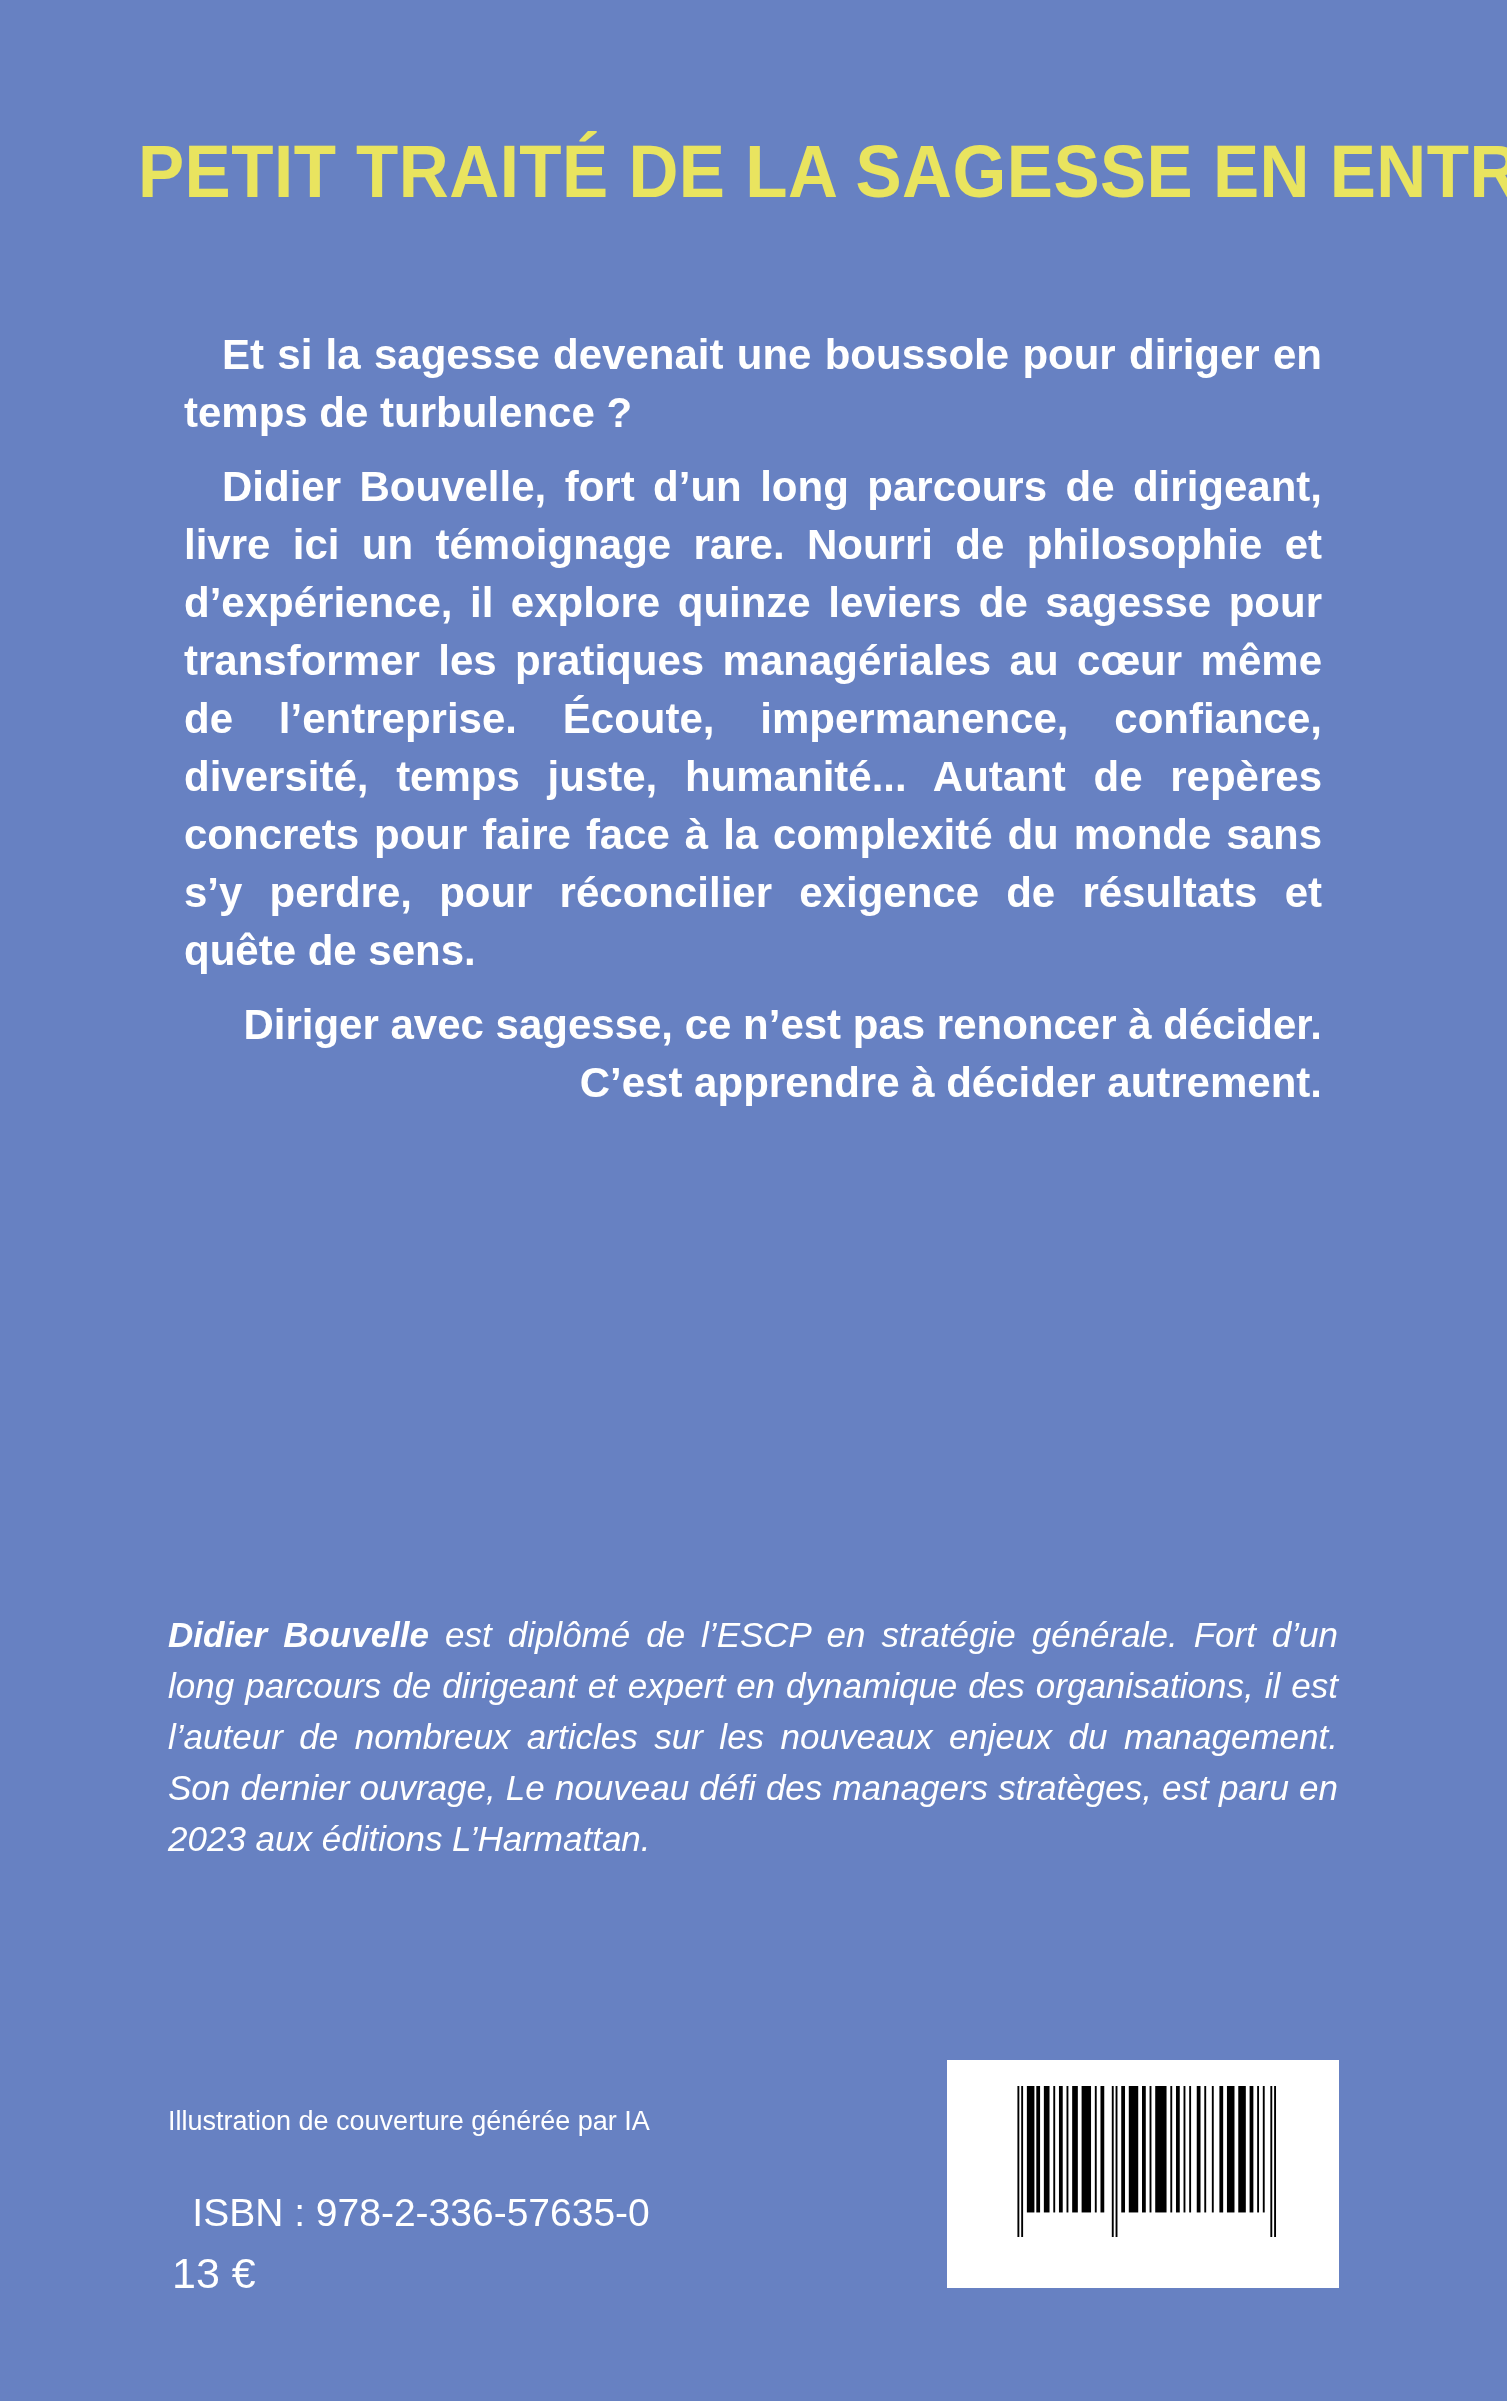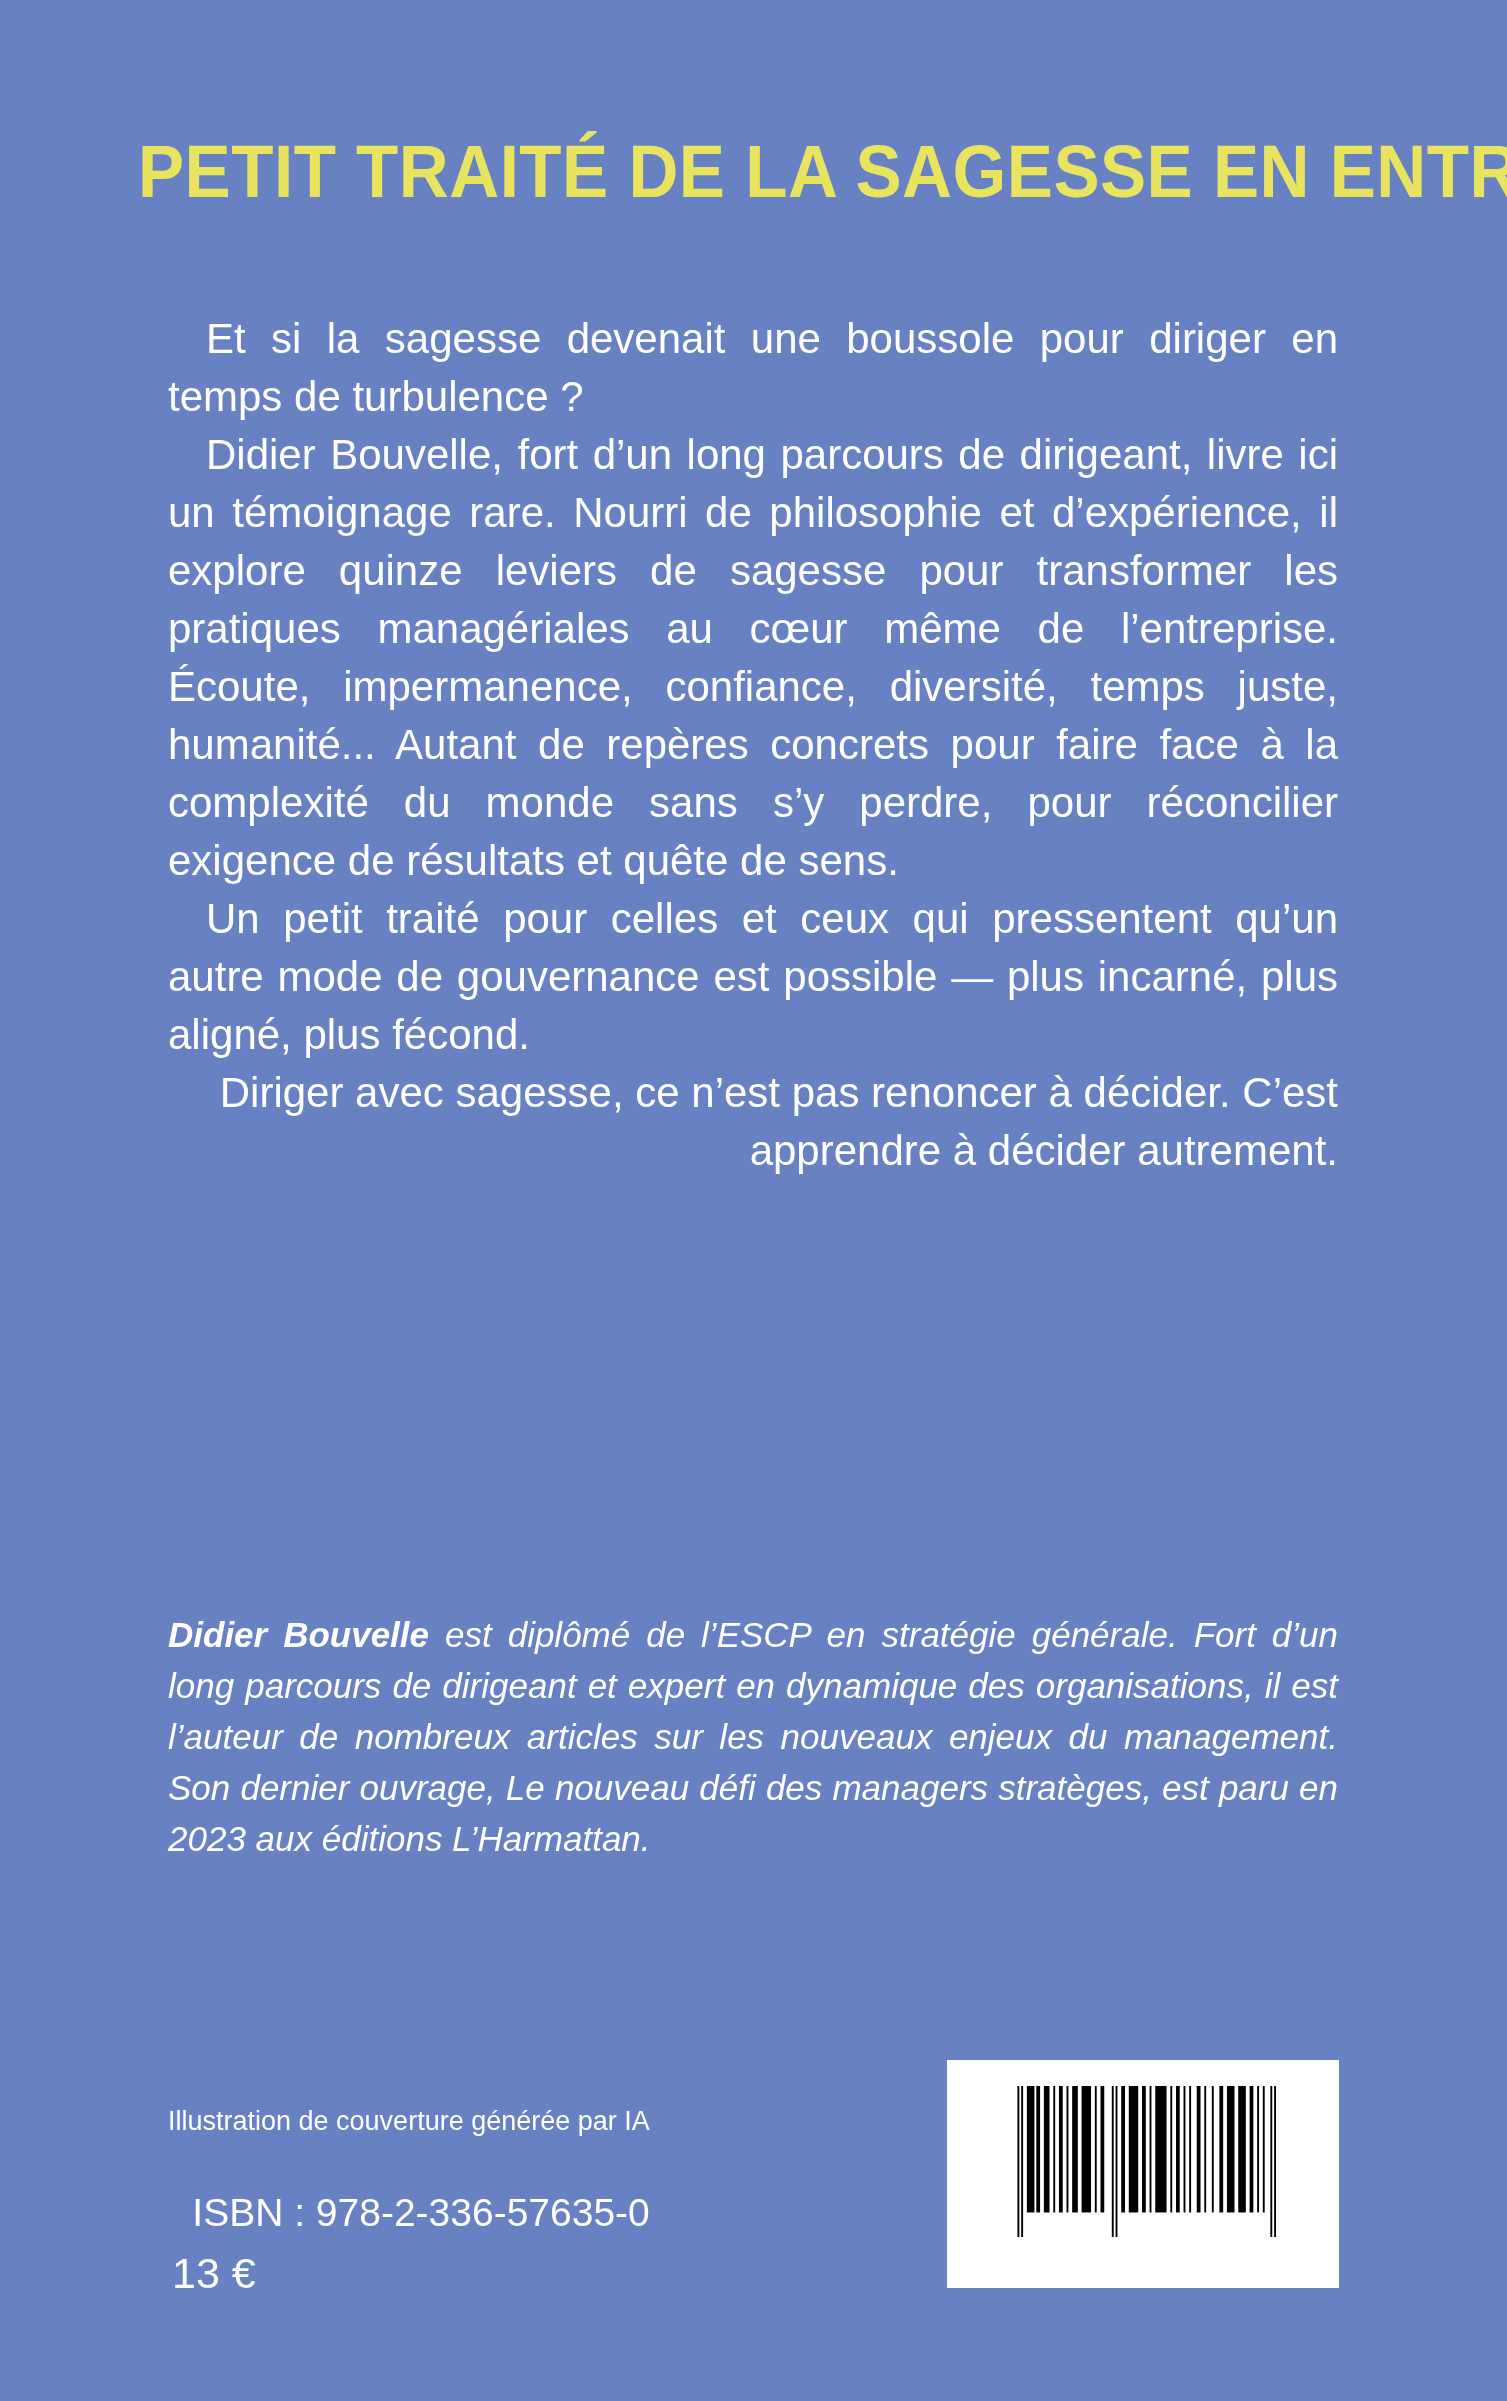--- a/index.html
+++ b/index.html
@@ -45,22 +45,23 @@
     top: 310px;
     width: 1170px;
     color: #ffffff;
     font-family: "Liberation Sans Narrow", "Liberation Sans", sans-serif;
     font-size: 42px;
     line-height: 58px;
     text-align: justify;
     text-justify: inter-word;
   }
   .blurb p {
-    margin: 0;
+    margin: 16px;
     text-indent: 38px;
+    font-weight: bold;
   }
   .blurb p:last-child {
     text-align: right;
   }
 
   
   .bio {
     position: absolute;
     left: 168px;
     top: 1609px;
@@ -130,21 +131,20 @@
 </head>
 <body>
 
 <div class="cover">
 
   <div class="title">PETIT TRAITÉ DE LA SAGESSE EN ENTREPRISE</div>
 
   <div class="blurb">
     <p>Et si la sagesse devenait une boussole pour diriger en temps de turbulence ?</p>
     <p>Didier Bouvelle, fort d’un long parcours de dirigeant, livre ici un témoignage rare. Nourri de philosophie et d’expérience, il explore quinze leviers de sagesse pour transformer les pratiques managériales au cœur même de l’entreprise. Écoute, impermanence, confiance, diversité, temps juste, humanité... Autant de repères concrets pour faire face à la complexité du monde sans s’y perdre, pour réconcilier exigence de résultats et quête de sens.</p>
-    <p>Un petit traité pour celles et ceux qui pressentent qu’un autre mode de gouvernance est possible — plus incarné, plus aligné, plus fécond.</p>
     <p>Diriger avec sagesse, ce n’est pas renoncer à décider. C’est apprendre à décider autrement.</p>
   </div>
 
   <div class="bio">
     <p><span class="author-name">Didier Bouvelle</span><span> est diplômé de l’ESCP en stratégie générale. Fort d’un long parcours de dirigeant et expert en dynamique des organisations, il est l’auteur de nombreux articles sur les nouveaux enjeux du management. Son dernier ouvrage, Le nouveau défi des managers stratèges, est paru en 2023 aux éditions L’Harmattan.</span></p>
   </div>
 
   <div class="footer-left">
     <p class="credit">Illustration de couverture générée par IA</p>
     <p class="isbn">ISBN : 978-2-336-57635-0</p>

